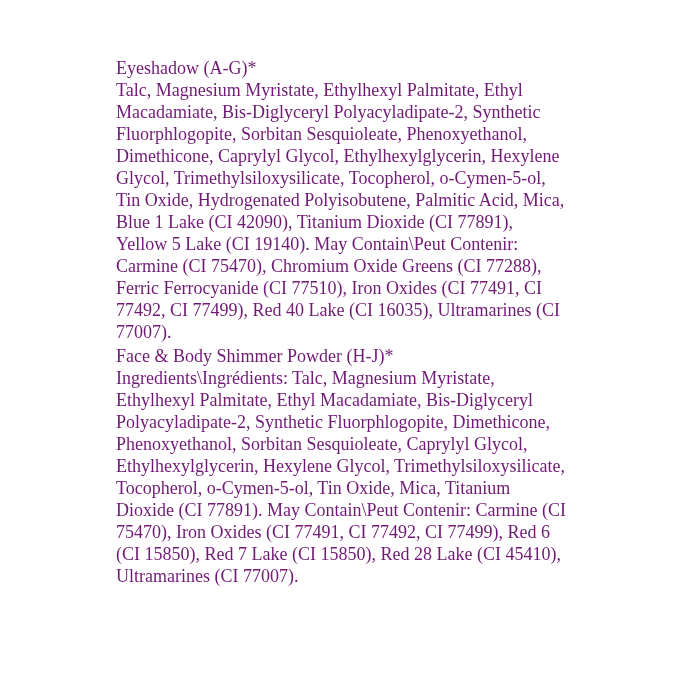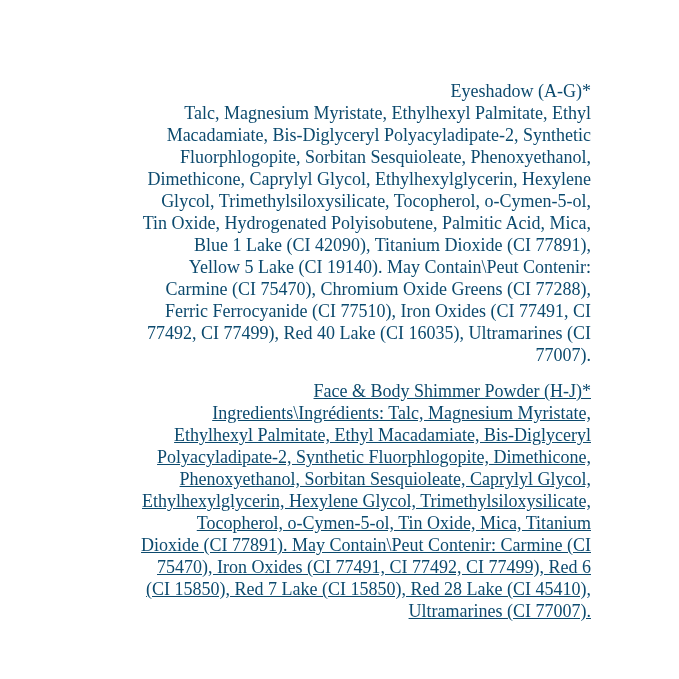--- a/index.html
+++ b/index.html
@@ -14,38 +14,36 @@
   }
   .canvas {
     position: relative;
     width: 679px;
     height: 679px;
     background: #ffffff;
   }
   .text-block {
     position: absolute;
     left: 116px;
-    top: 80px;
+    top: 57px;
     width: 475px;
     font-family: "Liberation Serif", "DejaVu Serif", serif;
     font-size: 18px;
     line-height: 22px;
-    color: #0c4a6e;
-    text-align: right;
+    color: #701a75;
     -webkit-font-smoothing: antialiased;
   }
   .section-title,
   .section-body {
     white-space: pre-line;
     font-weight: normal;
     margin: 0;
   }
   .section + .section {
-    margin-top: 14px;
-    text-decoration: underline;
+    margin-top: 2px;
   }
 </style>
 </head>
 <body>
 
 <div class="canvas">
   <div class="text-block">
 
     <div class="section">
       <div class="section-title">Eyeshadow (A-G)*</div>

